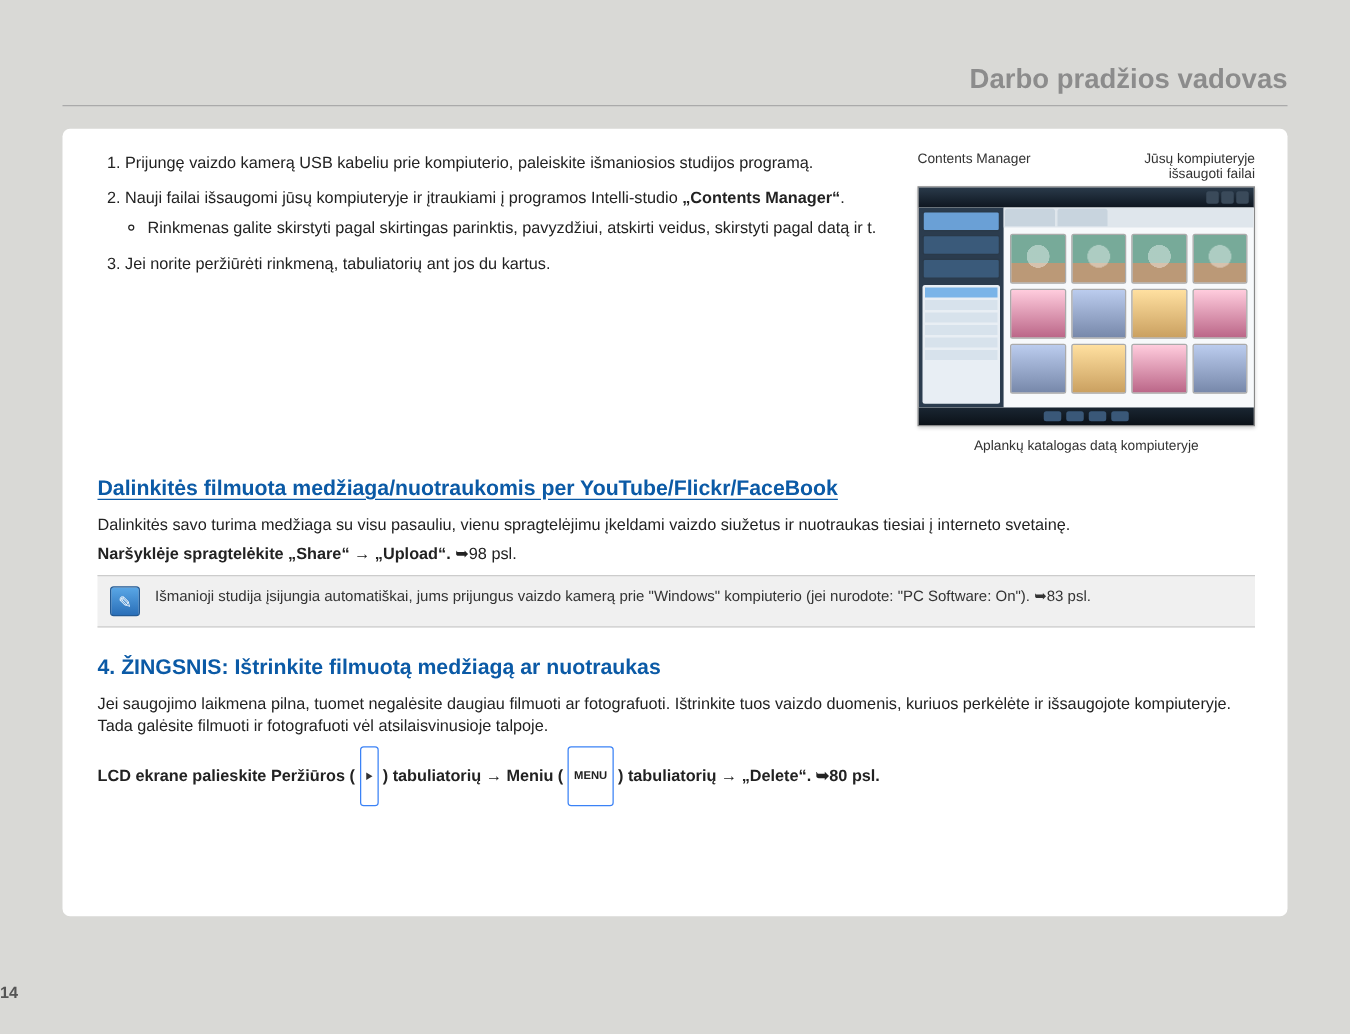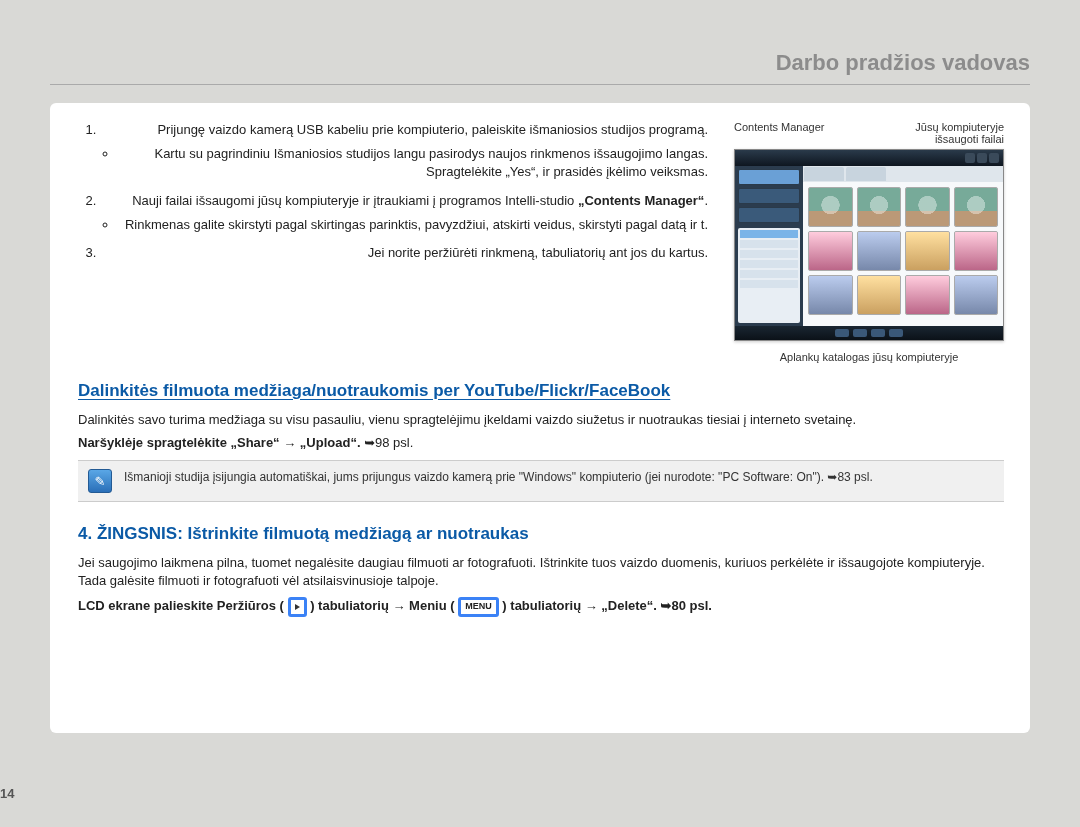--- a/index.html
+++ b/index.html
@@ -56,21 +56,20 @@
     align-items: flex-start;
   }
   ol.numbered {
     margin: 0;
     padding: 0 0 0 22px;
     font-size: 13px;
     line-height: 1.4;
   }
   ol.numbered > li {
     margin-bottom: 10px;
-    text-align: right;
   }
   ul.bullets {
     margin: 6px 0 0 0;
     padding-left: 18px;
   }
   ul.bullets li {
     margin-bottom: 2px;
   }
   .bold { font-weight: bold; }
   .para {
@@ -249,23 +248,23 @@
     bottom: 26px;
     font-size: 13px;
     font-weight: bold;
     color: #555;
   }
 
   .icon-box {
     display: inline-flex;
     align-items: center;
     justify-content: center;
-    border: 3px solid #3b82f6;
+    border: 1px solid #3b82f6;
     border-radius: 3px;
-    padding: 0 4px;
+    padding: 16px 4px;
     font-size: 9px;
     height: 14px;
     vertical-align: middle;
     font-weight: bold;
     line-height: 1;
     background: #fff;
   }
   .icon-box .tri {
     display: inline-block;
     width: 0; height: 0;
@@ -281,23 +280,20 @@
 
   <div class="header-title">Darbo pradžios vadovas</div>
 
   <div class="content-box">
 
     <div class="two-col">
       <div class="col-left">
         <ol class="numbered">
           <li>
             <span>Prijungę vaizdo kamerą USB kabeliu prie kompiuterio, paleiskite išmaniosios studijos programą.</span>
-            <ul class="bullets">
-              <li>Kartu su pagrindiniu Išmaniosios studijos langu pasirodys naujos rinkmenos išsaugojimo langas. Spragtelėkite „Yes“, ir prasidės įkėlimo veiksmas.</li>
-            </ul>
           </li>
           <li>
             <span>Nauji failai išsaugomi jūsų kompiuteryje ir įtraukiami į programos Intelli-studio </span><span class="bold">„Contents Manager“</span><span>.</span>
             <ul class="bullets">
               <li>Rinkmenas galite skirstyti pagal skirtingas parinktis, pavyzdžiui, atskirti veidus, skirstyti pagal datą ir t.</li>
             </ul>
           </li>
           <li>
             <span>Jei norite peržiūrėti rinkmeną, tabuliatorių ant jos du kartus.</span>
           </li>
@@ -353,21 +349,21 @@
               </div>
             </div>
           </div>
           <div class="app-bottom">
             <span class="b"></span>
               <span class="b"></span>
               <span class="b"></span>
               <span class="b"></span>
           </div>
         </div>
-        <div class="fig-caption-bottom">Aplankų katalogas jūsų kompiuteryje</div>
+        <div class="fig-caption-bottom">Aplankų katalogas datą kompiuteryje</div>
       </div>
     </div>
 
     <div style="margin-top:18px;">
       <div class="sec-title">Dalinkitės filmuota medžiaga/nuotraukomis per YouTube/Flickr/FaceBook</div>
       <div class="para">Dalinkitės savo turima medžiaga su visu pasauliu, vienu spragtelėjimu įkeldami vaizdo siužetus ir nuotraukas tiesiai į interneto svetainę.</div>
       <div class="instr">
         <span>Naršyklėje spragtelėkite „Share“ </span>
         <span class="arrow">→</span>
         <span> „Upload“. </span>

